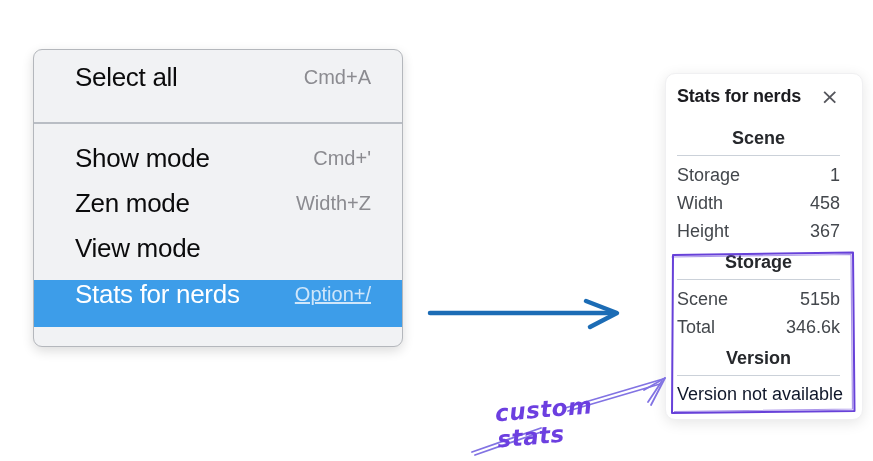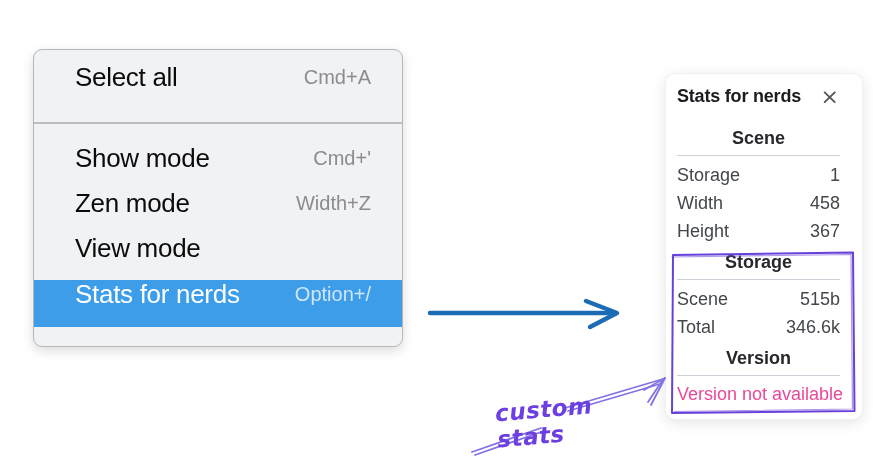--- a/index.html
+++ b/index.html
@@ -20,41 +20,41 @@
     display:flex; justify-content:space-between; align-items:center;
     padding:0 31px 18px 41px; height:45px; cursor:default;
   }
   .menu-row.first { height:72px; }
   .mi-label { font-size:26px; color:#0b0b0c; letter-spacing:-0.3px; }
   .mi-key   { font-size:20px; color:#8b8b90; }
   .menu-divider { height:0; border-top:2px solid #b9bdc4; }
   .menu-group { padding-top:21px; }
   .menu-row.selected { background:#3d9de9; height:47px; }
   .menu-row.selected .mi-label { color:#ffffff; }
-  .menu-row.selected .mi-key   { color:#cfe6fa; }
+  .menu-row.selected .mi-key   { color:#cfe6fa;text-decoration:underline; }
 
   
   .panel {
     position:absolute; left:665px; top:73px; width:198px; height:347px;
     background:#ffffff; border:1px solid #f0f0f2; border-radius:10px;
     box-shadow:0 3px 14px rgba(0,0,0,0.10);
     padding:12px 22px 10px 11px;
     color:#3c4046;
   }
   .panel-head { display:flex; justify-content:space-between; align-items:center; margin-bottom:20px; }
   .panel-title { font-size:18px; font-weight:bold; color:#1c1c20; letter-spacing:-0.2px; }
   .close-btn {
     background:none; border:none; font-size:22px; line-height:18px; color:#55565c;
     cursor:pointer; font-family:"DejaVu Sans", sans-serif; padding:0 1px;
   }
   .sec-h { text-align:center; font-size:18px; font-weight:bold; color:#26282c; line-height:22px; }
   .sec-hr { border:none; border-top:1px solid #cbd1d9; margin:6px 0 5px 0; }
   .srow { display:flex; justify-content:space-between; font-size:18px; line-height:28px; color:#43474c; }
   .srow .val { text-align:right; }
-  .sec-note { font-size:18px; line-height:26px; color:#ec4899; margin-top:2px; white-space:nowrap; }
+  .sec-note { font-size:18px; line-height:26px; color:#0f172a; margin-top:2px; white-space:nowrap; }
   .sec-gap { height:6px; }
 
   
   .overlay { position:absolute; left:0; top:0; width:873px; height:461px; pointer-events:none; }
 
   .annot-text {
     position:absolute; left:496px; top:394px; width:150px;
     font-family:"DejaVu Sans", sans-serif; font-style:italic; font-weight:bold;
     font-size:23px; color:#6c3fe0; transform:rotate(-5deg); letter-spacing:0.5px;
     pointer-events:none;

